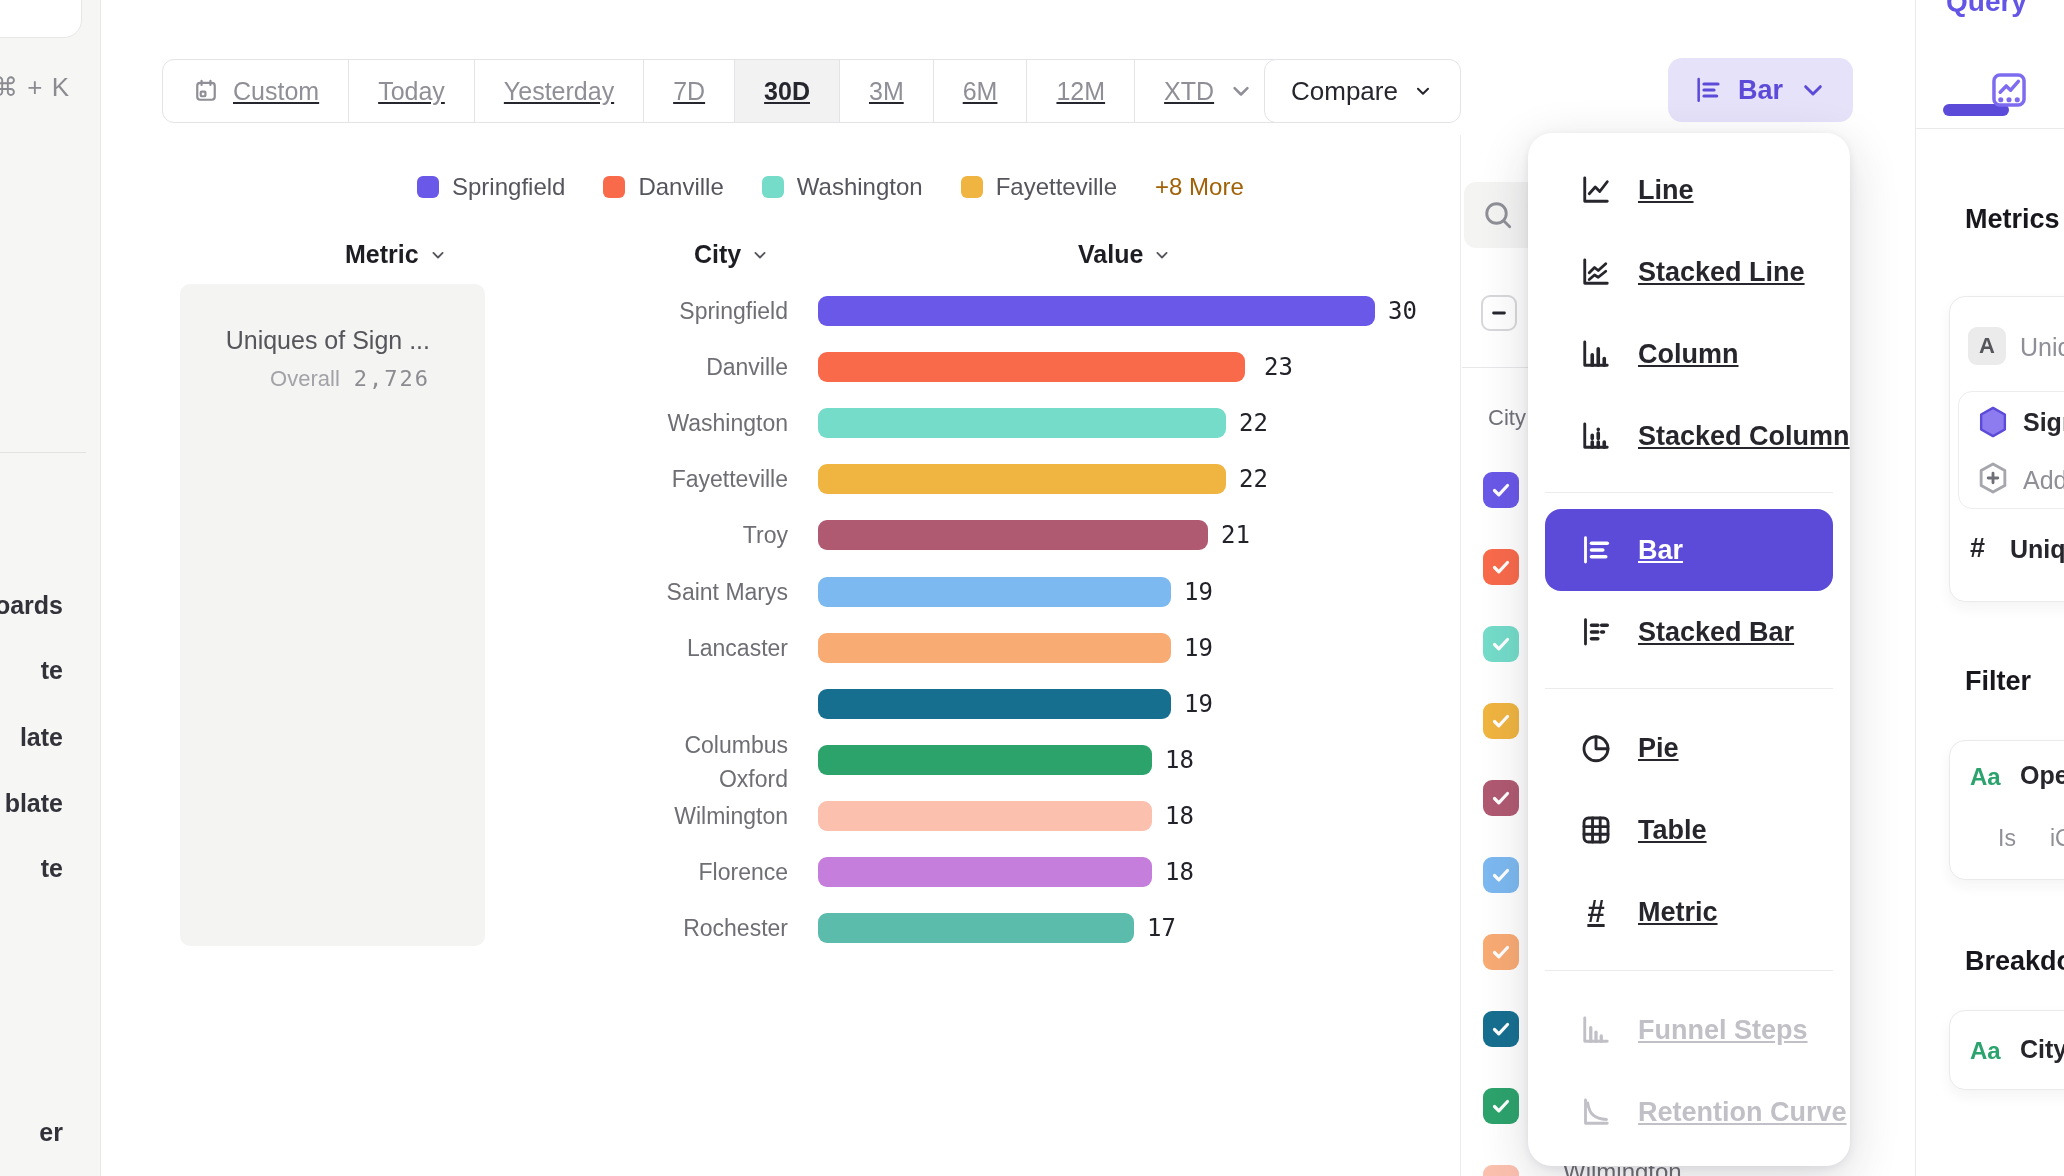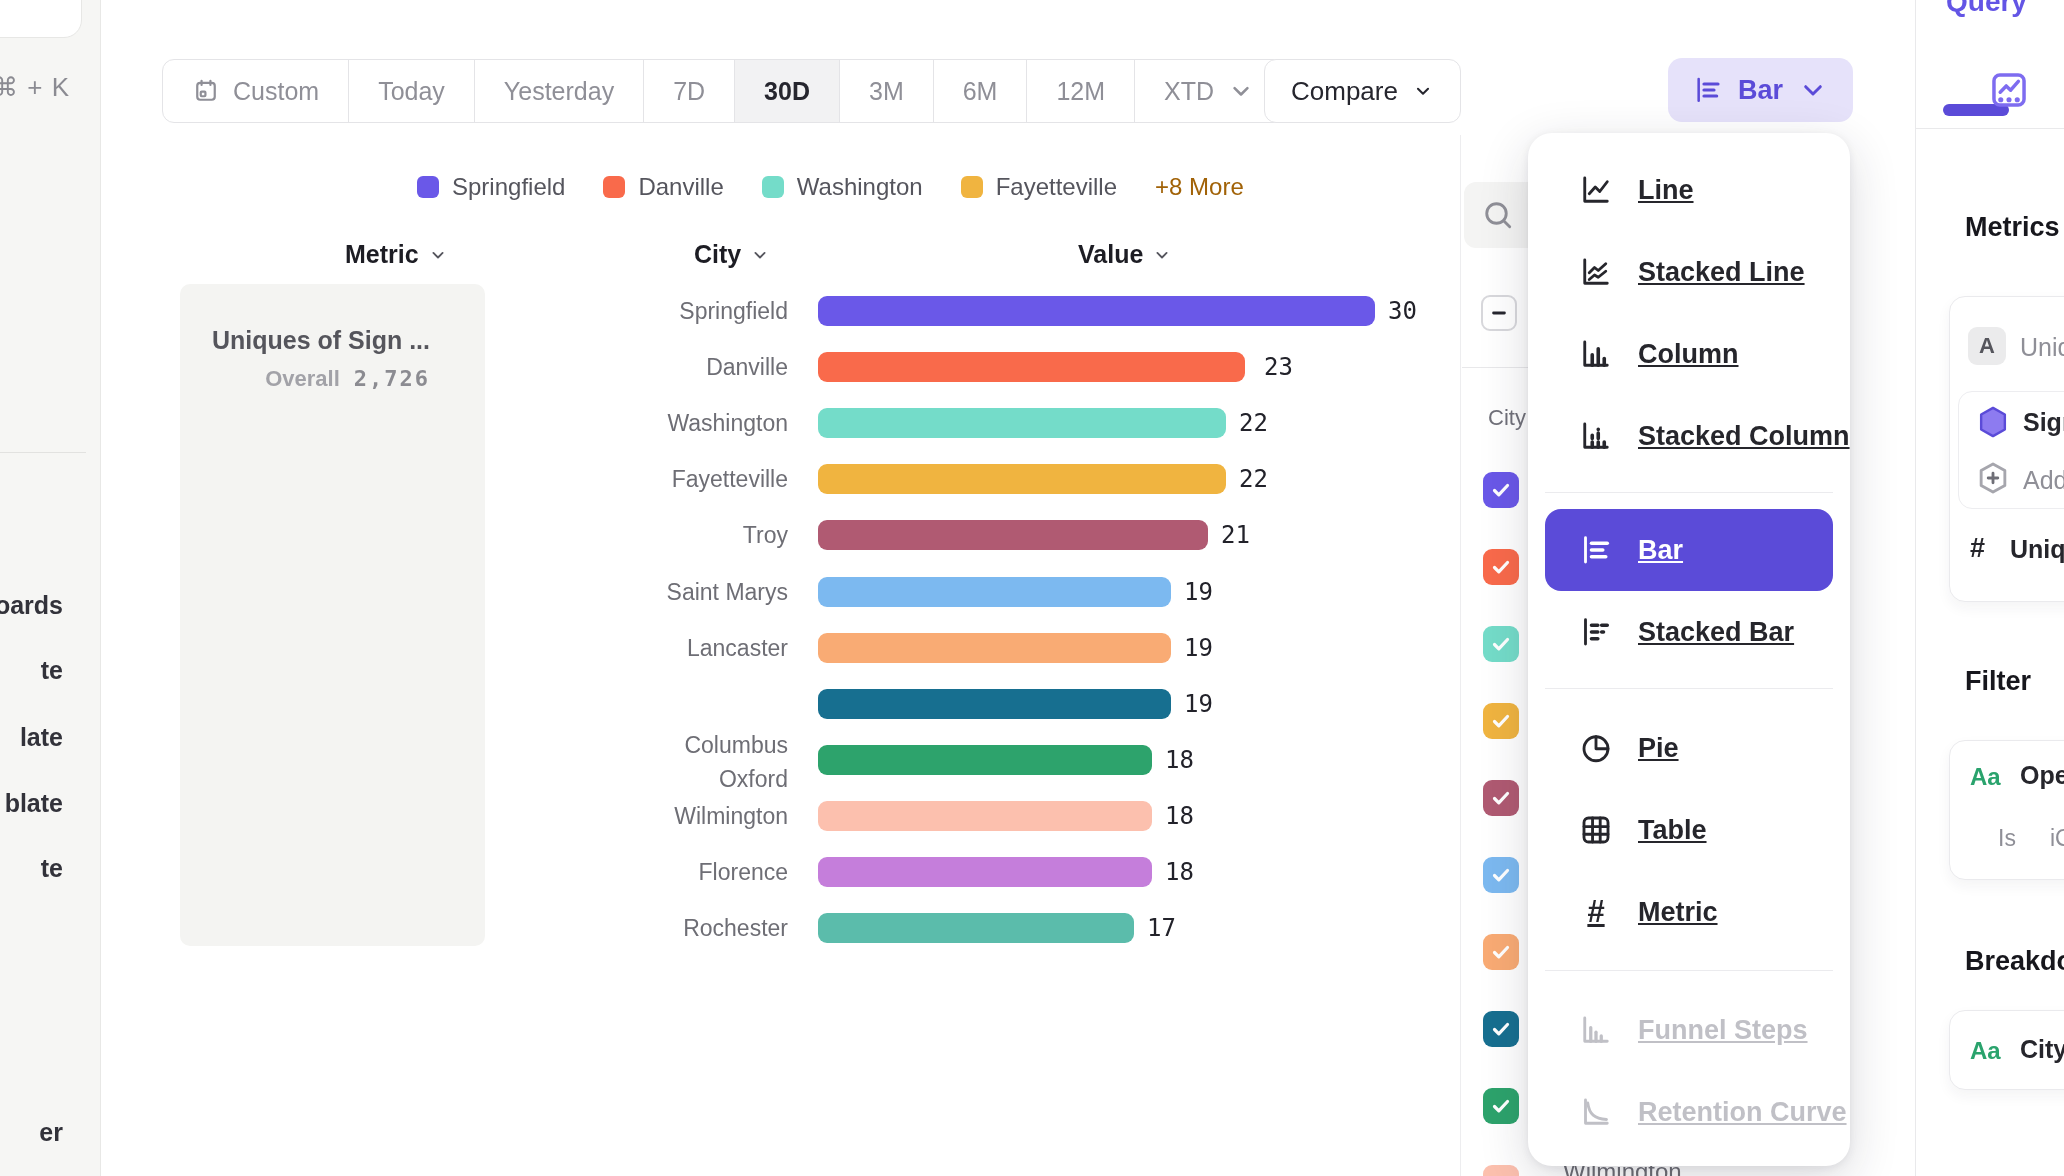--- a/index.html
+++ b/index.html
@@ -10,21 +10,21 @@
 
   
   .sidebar{position:absolute;left:0;top:0;width:100px;height:1176px;background:#f6f6f4;border-right:1px solid #e8e8e6;}
   .side-card{position:absolute;left:-30px;top:-42px;width:110px;height:78px;background:#fff;border:1px solid #e7e7e5;border-radius:18px;}
   .side-shortcut{position:absolute;left:-8px;top:72px;font-size:26px;color:#8b8b92;letter-spacing:1px;white-space:nowrap;}
   .side-divider{position:absolute;left:0;top:452px;width:86px;height:1px;background:#e2e2e0;}
   .side-item{position:absolute;right:37px;font-size:25px;font-weight:600;color:#32323a;white-space:nowrap;}
 
   
   .date-group{position:absolute;left:162px;top:59px;height:64px;display:flex;align-items:stretch;
-              border:1.5px solid #e4e4e7;border-radius:12px;background:#fff;overflow:hidden;box-sizing:border-box;}
+              border:1.5px solid #e4e4e7;border-radius:12px;background:#fff;overflow:hidden;box-sizing:border-box;text-decoration:underline;}
   .date-seg{display:flex;align-items:center;gap:13px;padding:0 29px;font-size:25px;color:#8f8f97;
             border-left:1.5px solid #e4e4e7;cursor:pointer;white-space:nowrap;}
   .date-seg:first-child{border-left:none;}
   .date-seg.selected{background:#f2f2f3;color:#26262e;font-weight:700;}
   .date-seg .js-icon svg{width:28px;height:28px;}
   .chev svg{width:22px;height:22px;}
   .compare-btn{position:absolute;left:1264px;top:59px;height:64px;display:flex;align-items:center;gap:14px;
                padding:0 26px;font-size:26px;font-weight:500;color:#26262e;background:#fff;
                border:1.5px solid #e4e4e7;border-radius:12px;cursor:pointer;font-family:inherit;}
   .bar-btn{position:absolute;left:1668px;top:58px;height:64px;display:flex;align-items:center;gap:14px;
@@ -37,21 +37,21 @@
   .legend-item{display:flex;align-items:center;gap:13px;font-size:24px;color:#55555d;cursor:pointer;}
   .legend-swatch{width:22px;height:22px;border-radius:6px;}
   .legend-more{font-size:24px;color:#a16207;cursor:pointer;}
 
   
   .col-header{position:absolute;top:240px;display:flex;align-items:center;gap:9px;font-size:25px;font-weight:700;color:#1d1d24;cursor:pointer;}
   .col-header .chev svg{width:20px;height:20px;color:#55555d;}
   #hdr-metric{left:345px;} #hdr-city{left:694px;} #hdr-value{left:1078px;}
 
   
-  .metric-card{position:absolute;left:180px;top:284px;width:305px;height:662px;background:#f4f4f2;border-radius:10px;font-weight:bold;}
+  .metric-card{position:absolute;left:180px;top:284px;width:305px;height:662px;background:#f4f4f2;border-radius:10px;}
   .metric-title{position:absolute;right:55px;top:42px;font-size:25px;color:#55555c;white-space:nowrap;}
   .metric-overall{position:absolute;right:55px;top:82px;display:flex;align-items:baseline;gap:14px;
                   font-size:22px;color:#a2a2a8;}
   .metric-overall .val{font-family:"DejaVu Sans Mono",monospace;font-size:22px;color:#8b8b91;letter-spacing:2px;}
 
   
   .row-label{position:absolute;left:420px;width:368px;text-align:right;font-size:23px;color:#6e6e75;line-height:30px;white-space:nowrap;}
   .row-bar{position:absolute;left:818px;height:30px;border-radius:9px;}
   .row-value{position:absolute;font-family:"DejaVu Sans Mono",monospace;font-size:24px;color:#22222a;line-height:30px;}
 
@@ -488,21 +488,21 @@
     <div class="q-underline"></div>
     <div class="q-border"></div>
     <div class="q-insights js-icon">
         <svg viewBox="0 0 24 24" fill="none" stroke="currentColor" stroke-width="1.9" stroke-linecap="round" stroke-linejoin="round">
           <rect x="3.8" y="3.8" width="16.4" height="16.4" rx="3.2"></rect>
           <path d="m7.2 13.2 3.3-3.4 2.4 2.3 4.2-4.8"></path>
           <path d="M7.5 17.3h.01M12 17.3h.01M16.5 17.3h.01" stroke-width="2.8"></path>
         </svg>
       </div>
 
-    <div class="q-heading" style="top:204px;margin-top:8px;">Metrics</div>
+    <div class="q-heading" style="top:204px;">Metrics</div>
     <div class="q-card" style="top:296px;width:160px;height:306px;">
       <div class="q-chip" style="left:18px;top:30px;">A</div>
       <div class="q-sub" style="left:70px;top:36px;">Uniques of</div>
       <div class="q-inner" style="left:8px;top:94px;width:160px;height:118px;">
         <span class="q-icon js-icon" style="left:16px;top:12px;">
             <svg viewBox="0 0 24 24" fill="none" stroke="currentColor" stroke-width="1.9" stroke-linecap="round" stroke-linejoin="round">
               <path d="M12 2.6 19.9 7v10L12 21.4 4.1 17V7Z" fill="#8d7bf0" stroke="#5b4bd8" stroke-width="1.6"></path>
             </svg>
           </span>
         <span class="q-label" style="left:64px;top:16px;">Sign</span>

